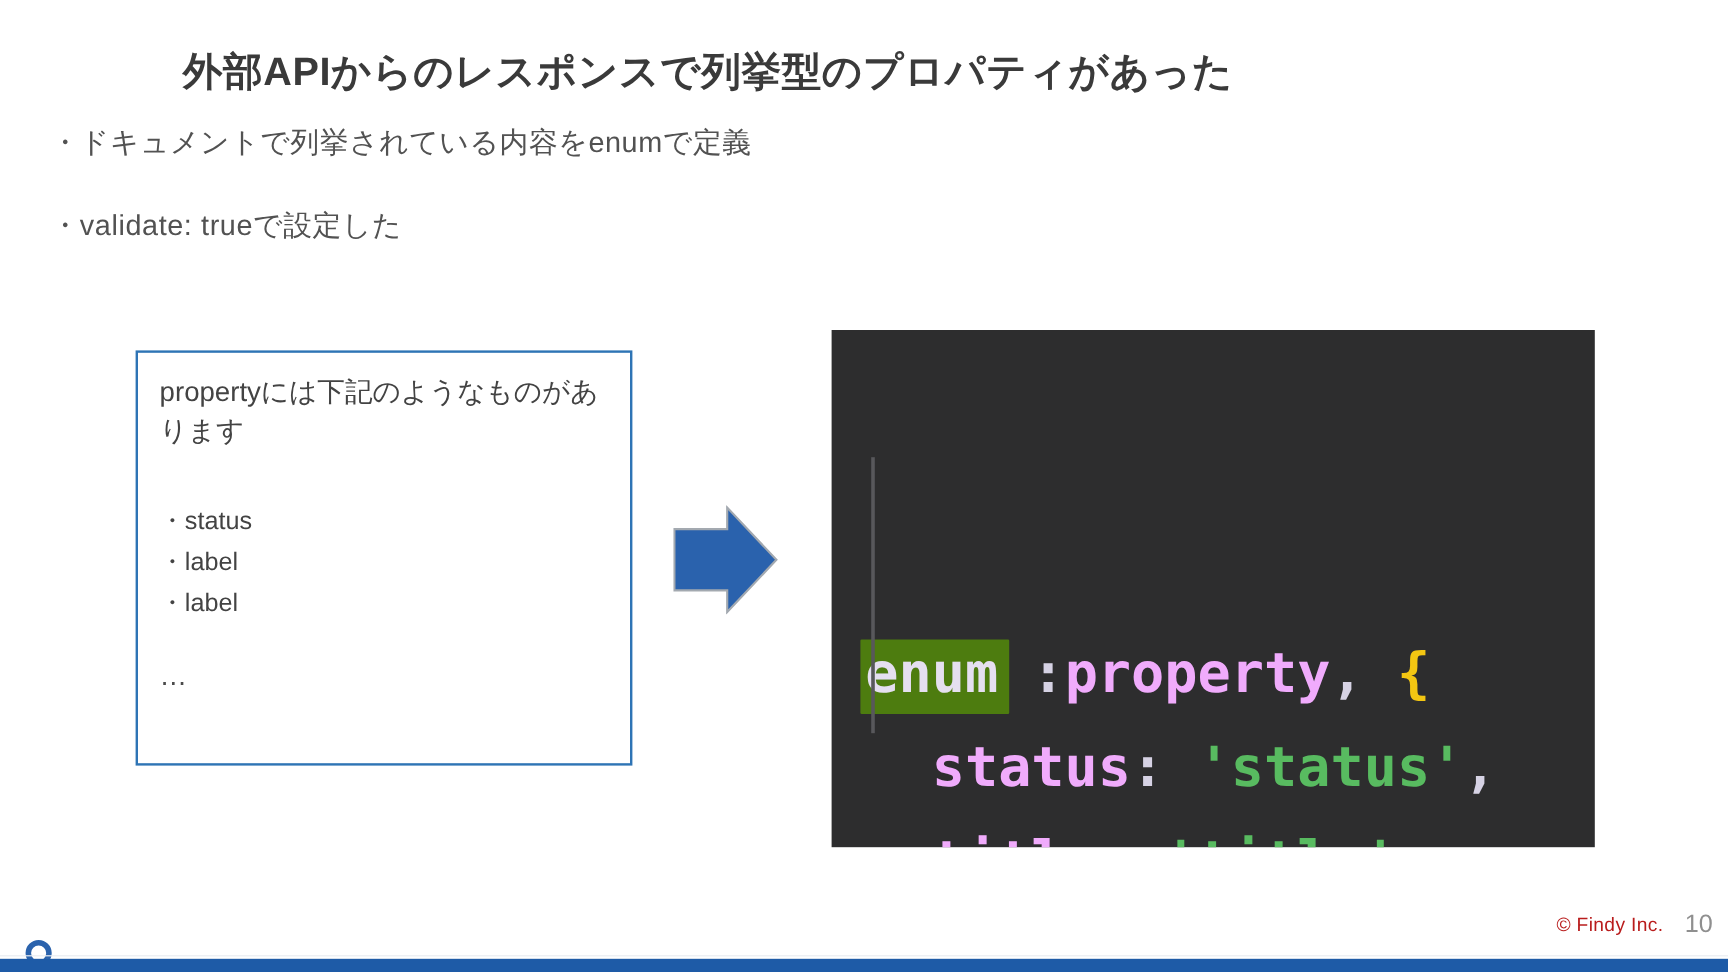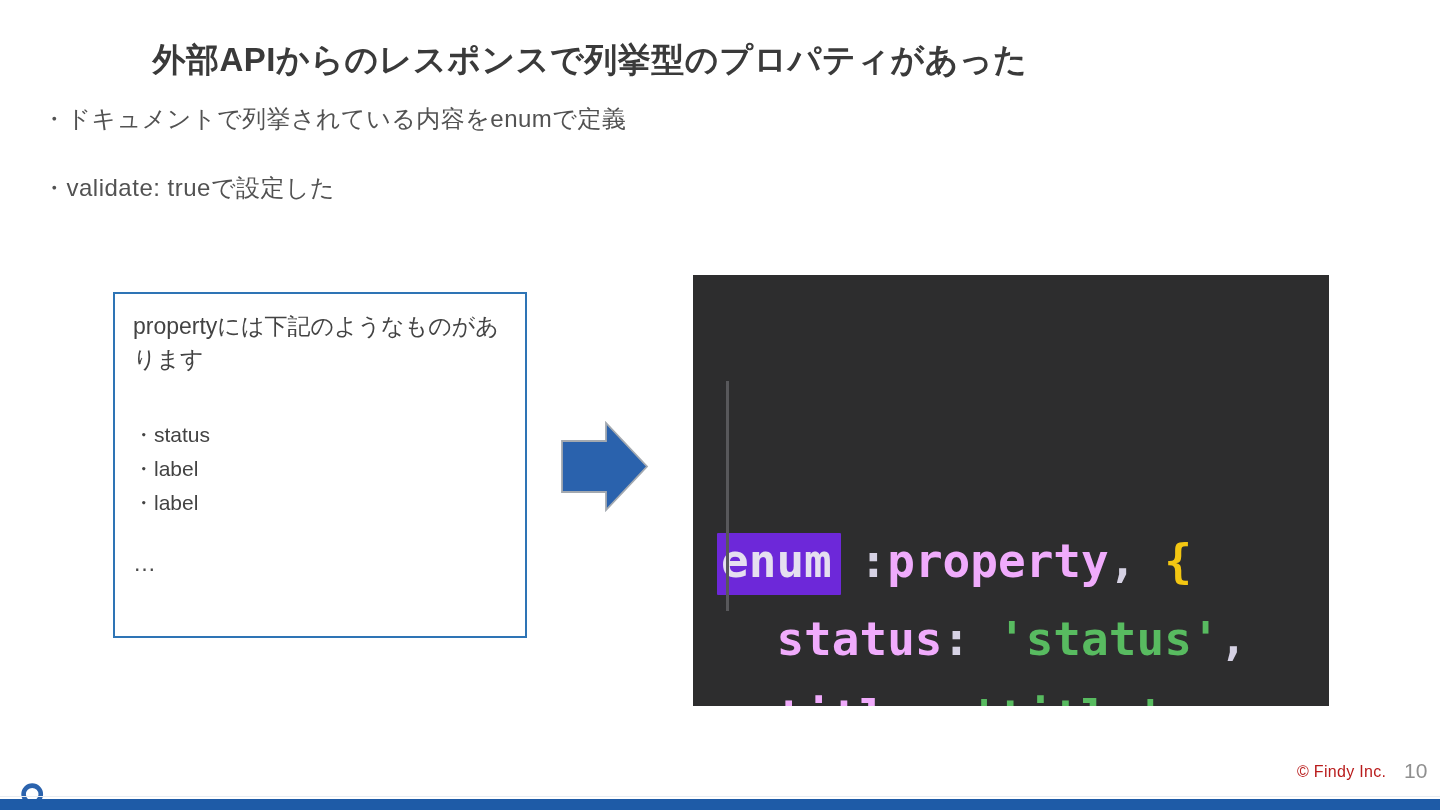--- a/index.html
+++ b/index.html
@@ -27,21 +27,21 @@
 
   .code-panel{
     position:absolute;left:693px;top:275px;width:636px;height:431px;
     background:#2d2d2e;box-sizing:border-box;
     padding:13px 10px 0 28px;
     font-family:"DejaVu Sans Mono","Liberation Mono",monospace;
     font-weight:bold;font-size:46px;line-height:78px;
     white-space:pre;overflow:hidden;
   }
   .code-line{white-space:pre;}
-  .tok-kw{color:#e5dff0;background:#6d28d9;padding:1px 9px 7px 4px;margin:-1px -9px -7px -4px;border-radius:1px;}
+  .tok-kw{color:#e5dff0;background:#4d7c0f;padding:1px 9px 7px 4px;margin:-1px -9px -7px -4px;border-radius:1px;}
   .tok-name{color:#f0abfc;}
   .tok-punct{color:#d6d2e4;}
   .tok-brace{color:#f3c612;}
   .tok-str{color:#58bb60;margin-top:27px;}
   .tok-plain{color:#d6d2e4;}
   .indent-guide{position:absolute;left:33px;top:106px;width:3px;height:230px;background:#58585b;}
 
   .footer-logo{position:absolute;left:20px;top:757px;display:flex;align-items:center;}
   .logo-text{font-size:25px;font-weight:bold;color:#3d4246;letter-spacing:0.8px;margin-left:6px;margin-top:47px;}
   .copyright{position:absolute;left:1297px;top:763px;font-size:16px;color:#b91c1c;letter-spacing:0.3px;}

